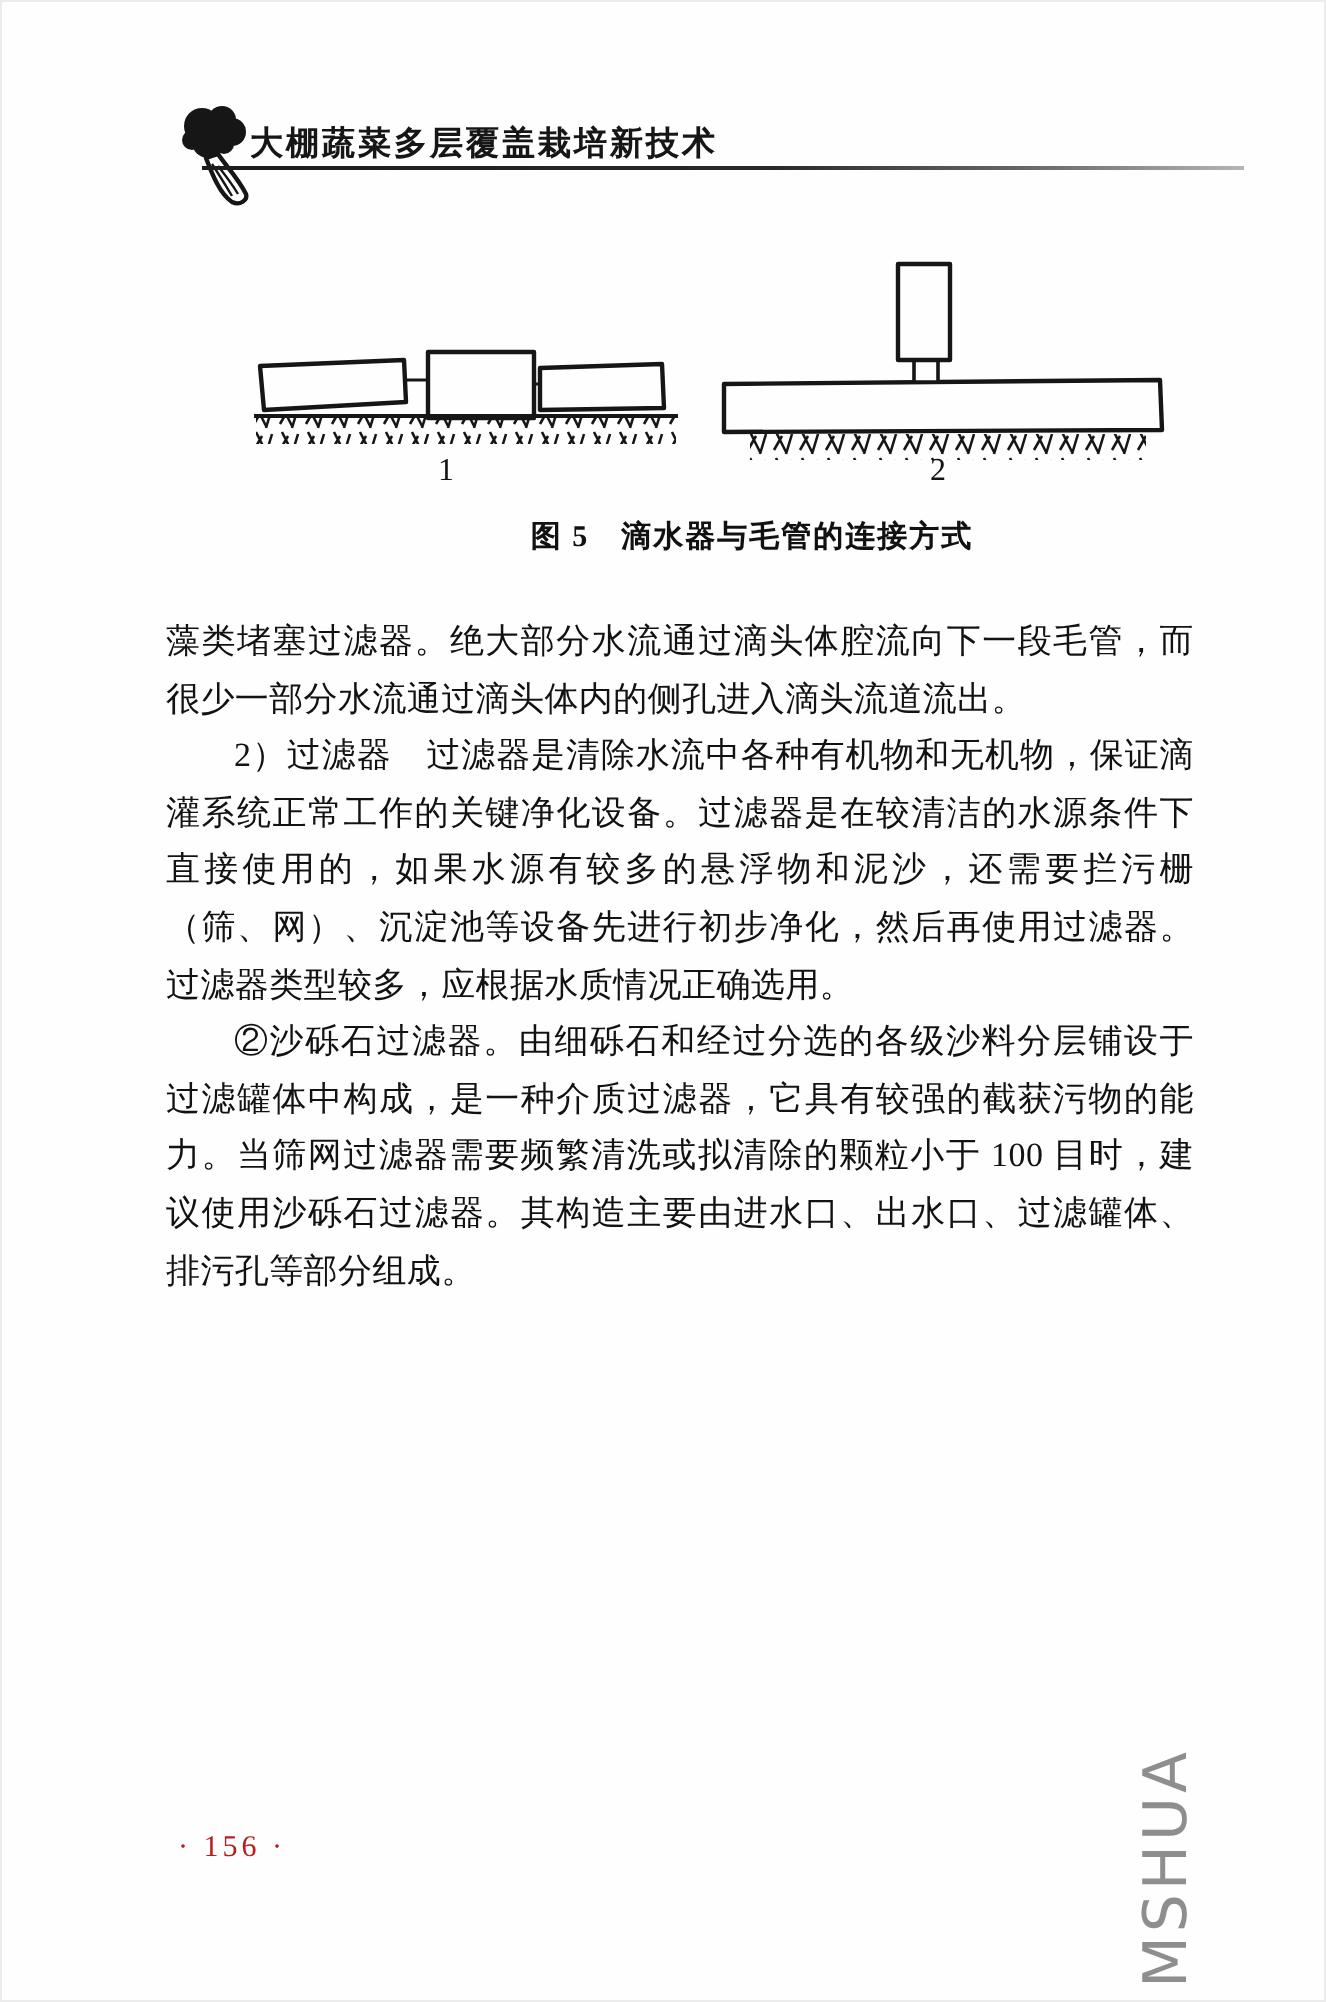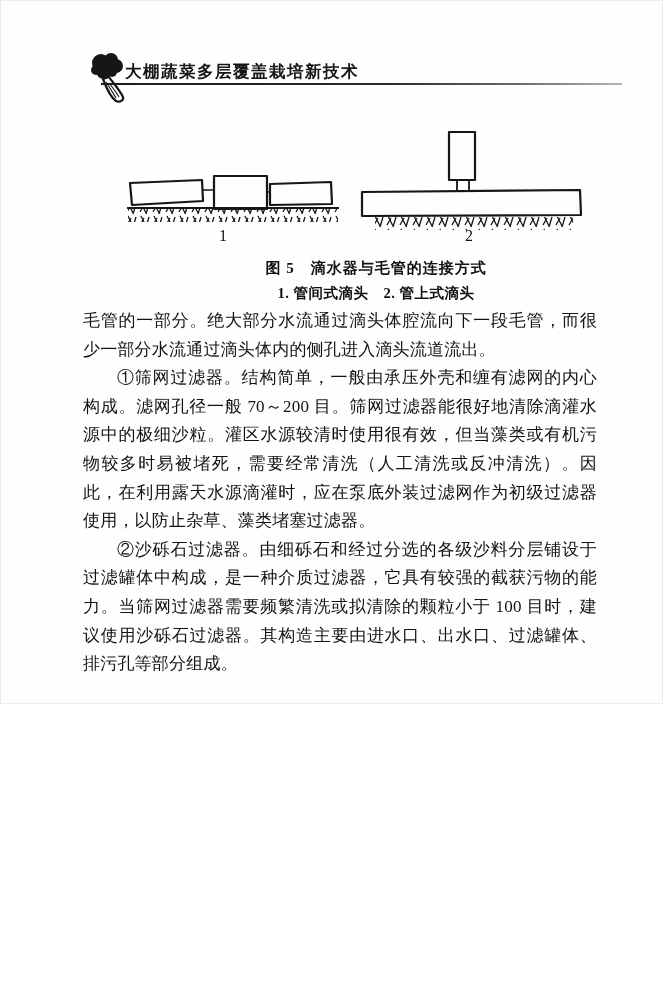--- a/index.html
+++ b/index.html
@@ -2,21 +2,21 @@
 <html><head>
 <meta charset="utf-8">
 <style>
   * { margin: 0; padding: 0; box-sizing: border-box; }
   html, body { background: #ffffff; }
   body { font-family: "Liberation Serif", "DejaVu Serif", serif; }
 
   .page {
     position: relative;
     width: 663px;
-    height: 704px;
+    height: 1001px;
     background: #fefefe;
     border: 1px solid #ececec;
     overflow: hidden;
     color: #141414;
   }
 
   
   .header-icon {
     position: absolute;
     left: 88px;
@@ -167,25 +167,24 @@
       <path d="M276 68 L494 66 L495 91 L276 92 Z"></path>
       <path d="M371 56 L383 56 L383 67 L371 67 Z" stroke-width="1.8"></path>
       <path d="M363 8 L389 8 L389 56 L363 56 Z"></path>
     </g>
     <rect x="289" y="93" width="198" height="13" fill="url(#hatch)"></rect>
   </svg>
   <div class="figure-number-label n1">1</div>
   <div class="figure-number-label n2">2</div>
 
   <div class="figure-caption">图 5　滴水器与毛管的连接方式</div>
-  <div class="figure-legend">1. 管间式滴头　2. 管上式滴头</div>
 
   <div class="body-text">
-    <p class="continuation">毛管的一部分。绝大部分水流通过滴头体腔流向下一段毛管，而很少一部分水流通过滴头体内的侧孔进入滴头流道流出。</p>
-    <p>①筛网过滤器。结构简单，一般由承压外壳和缠有滤网的内心构成。滤网孔径一般 70～200 目。筛网过滤器能很好地清除滴灌水源中的极细沙粒。灌区水源较清时使用很有效，但当藻类或有机污物较多时易被堵死，需要经常清洗（人工清洗或反冲清洗）。因此，在利用露天水源滴灌时，应在泵底外装过滤网作为初级过滤器使用，以防止杂草、藻类堵塞过滤器。</p>
+    <p class="continuation">藻类堵塞过滤器。绝大部分水流通过滴头体腔流向下一段毛管，而很少一部分水流通过滴头体内的侧孔进入滴头流道流出。</p>
+    <p>2）过滤器　过滤器是清除水流中各种有机物和无机物，保证滴灌系统正常工作的关键净化设备。过滤器是在较清洁的水源条件下直接使用的，如果水源有较多的悬浮物和泥沙，还需要拦污栅（筛、网）、沉淀池等设备先进行初步净化，然后再使用过滤器。过滤器类型较多，应根据水质情况正确选用。</p>
     <p>②沙砾石过滤器。由细砾石和经过分选的各级沙料分层铺设于过滤罐体中构成，是一种介质过滤器，它具有较强的截获污物的能力。当筛网过滤器需要频繁清洗或拟清除的颗粒小于 100 目时，建议使用沙砾石过滤器。其构造主要由进水口、出水口、过滤罐体、排污孔等部分组成。</p>
   </div>
 
   <div class="page-number">· 156 ·</div>
 
   <div class="watermark">MSHUA</div>
 
 </div>
 
 </body></html>

